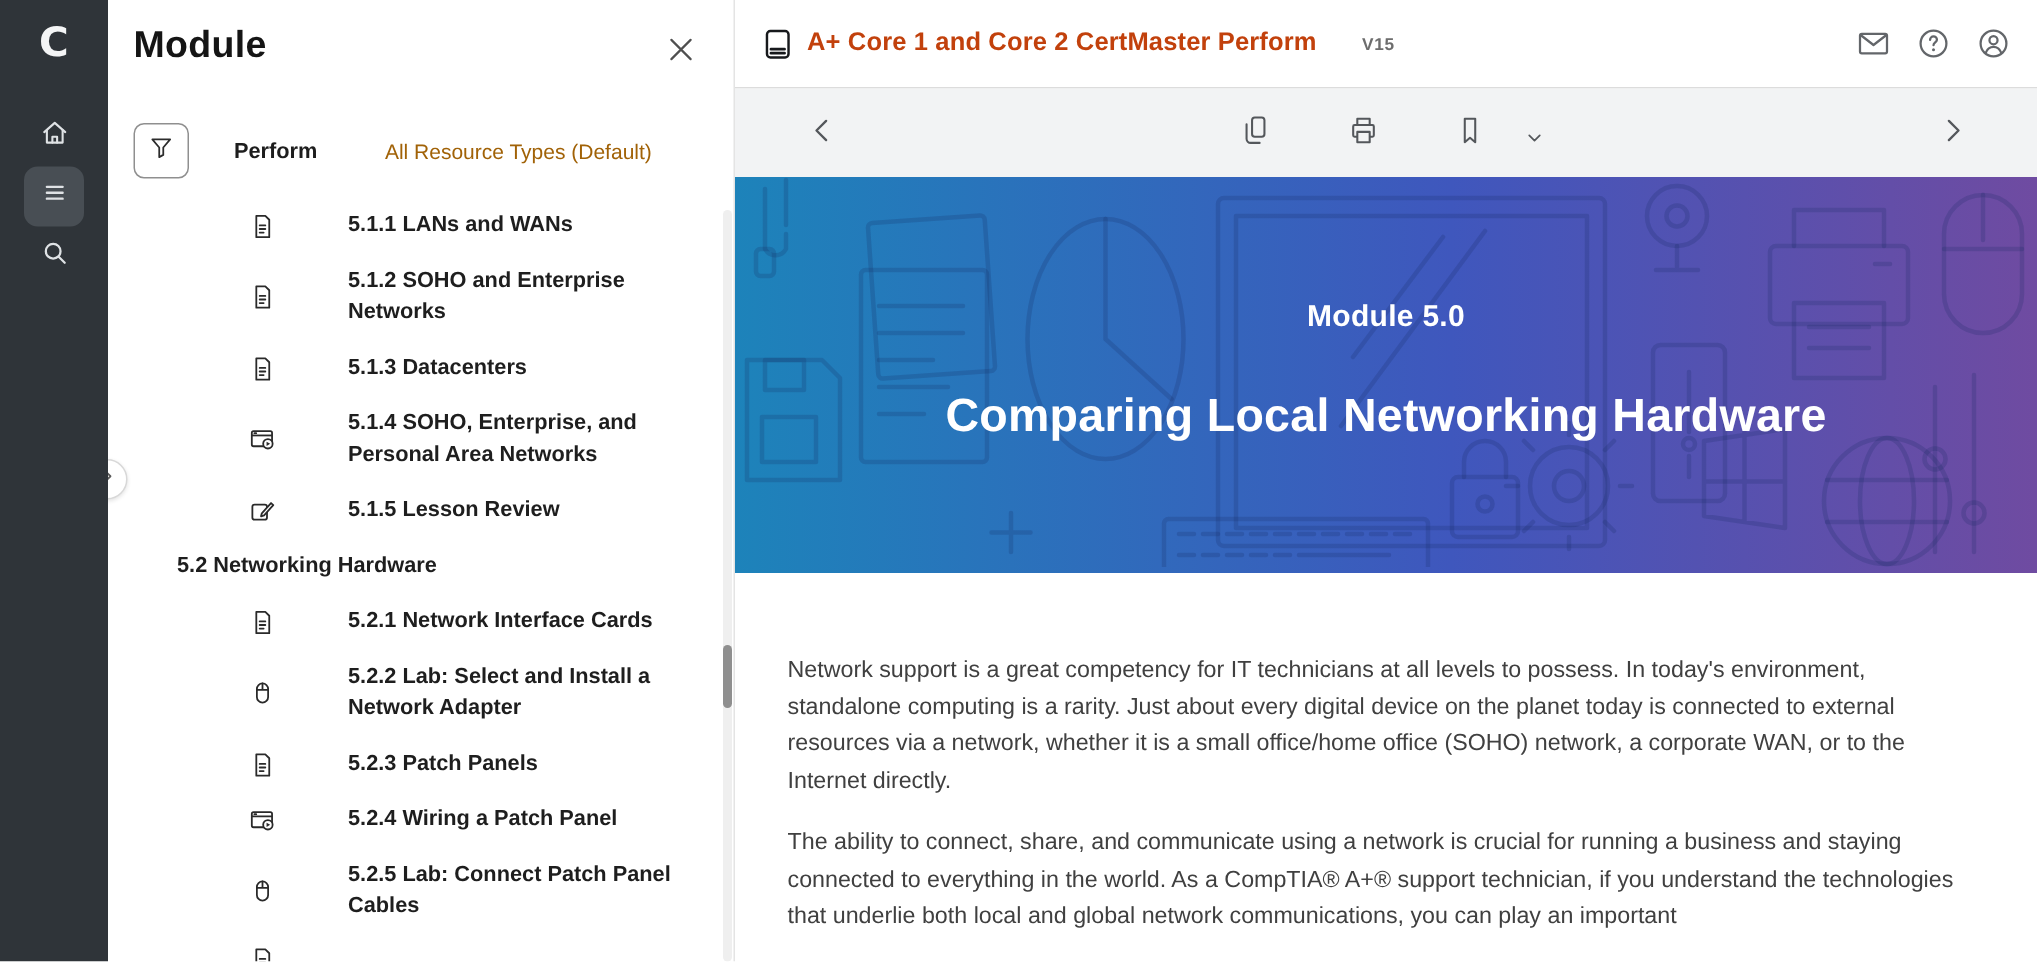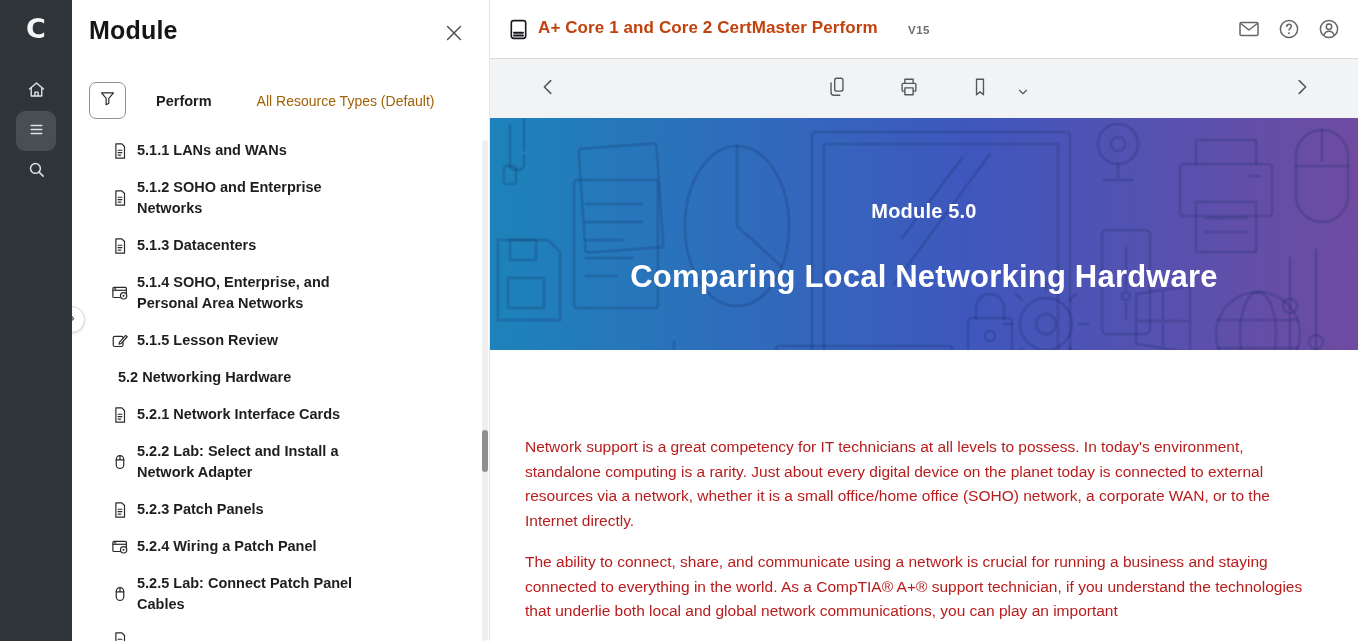--- a/index.html
+++ b/index.html
@@ -24,21 +24,21 @@
   .panel-close svg { width:22px; height:22px; }
   .filter-row { position:absolute; left:17px; top:82px; display:flex; align-items:center; }
   .filter-btn { width:37px; height:37px; border:1px solid #8f8f8f; border-radius:7px; background:#fff;
                 display:flex; align-items:center; justify-content:center; color:#2c2c2c; cursor:pointer; }
   .filter-btn svg { width:19px; height:19px; }
   .filter-label { margin-left:30px; font-size:14.5px; font-weight:700; color:#1d1d1d; }
   .filter-value { margin-left:45px; font-size:14px; color:#a16207; }
 
   .o-list { position:absolute; left:0; top:140px; width:100%; height:501px; overflow:hidden; }
   .o-row { display:flex; align-items:center; margin-bottom:16px; cursor:pointer; }
-  .o-item { padding-left:39px; }
+  .o-item { padding-left:94px;gap:40px; }
   .o-section { padding-left:46px; margin-top:4px; }
   .o-icon { width:18px; height:18px; flex:0 0 18px; margin-right:8px; color:#2a2a2a; display:inline-flex; }
   .o-icon svg { width:18px; height:18px; }
   .o-label { font-size:14.5px; font-weight:600; color:#1e1e1e; line-height:21px; max-width:244px; }
   .o-section .o-label { max-width:330px; }
 
   .o-scroll-track { position:absolute; right:1px; top:140px; width:6px; height:501px; background:#efefef; border-radius:3px; }
   .o-scroll-thumb { position:absolute; right:1px; top:430px; width:6px; height:42px; background:#8f8f8f; border-radius:3px; cursor:pointer; }
 
   .collapse-btn { position:absolute; left:-14px; top:306px; width:27px; height:27px; border-radius:50%;
@@ -56,28 +56,28 @@
   .hdr-version { position:absolute; left:418px; top:24px; font-size:11.5px; font-weight:600; color:#6d6d6d; letter-spacing:.5px; }
   .hdr-icon { position:absolute; top:17px; width:26px; height:26px; color:#63666a; cursor:pointer; }
   .hdr-icon svg { width:24px; height:24px; }
 
   .toolbar { position:absolute; left:0; top:59px; width:868px; height:59px; background:#f2f3f4; }
   .tb-btn { position:absolute; top:18px; width:24px; height:24px; color:#54575b; cursor:pointer;
             display:flex; align-items:center; justify-content:center; }
   .tb-btn svg { width:22px; height:22px; }
   .tb-btn.small svg { width:14px; height:14px; }
 
-  .banner { position:absolute; left:0; top:118px; width:868px; height:232px; overflow:hidden;
+  .banner { position:absolute; left:0; top:118px; width:868px; height:264px; overflow:hidden;
             display:flex; flex-direction:column; align-items:center; }
   .banner-pattern { position:absolute; left:0; top:0; width:868px; height:260px; }
   .banner-module { position:relative; margin-top:82px; color:#fff; font-size:20px; font-weight:700; letter-spacing:.2px; }
   .banner-title { position:relative; margin-top:36px; color:#fff; font-size:31px; font-weight:700; letter-spacing:.2px; }
 
   .article { position:absolute; left:0; top:378px; width:868px; padding:57px 47px 0 35px; }
-  .article p { font-size:15.5px; line-height:24.5px; color:#b91c1c; margin-bottom:17px; }
+  .article p { font-size:15.5px; line-height:24.5px; color:#404040; margin-bottom:17px; }
 </style>
 </head>
 <body>
 
 <div class="rail">
   <div class="rail-logo">C</div>
   <div class="rail-btn" style="top:71px">
     <span>
       <svg viewBox="0 0 24 24" fill="none" stroke="currentColor" stroke-width="1.6" stroke-linecap="round" stroke-linejoin="round" width="21" height="21">
           <path d="M4 11.5 12 4.5l8 7"></path>

